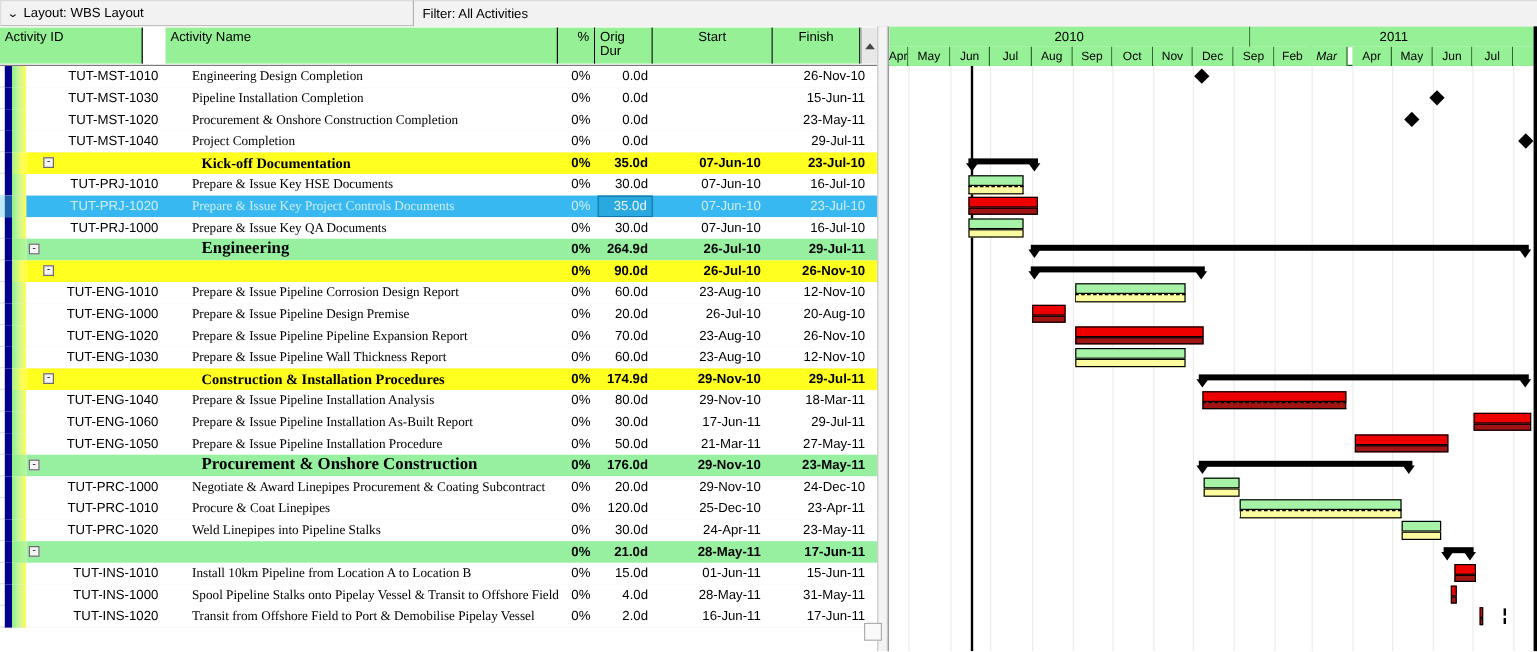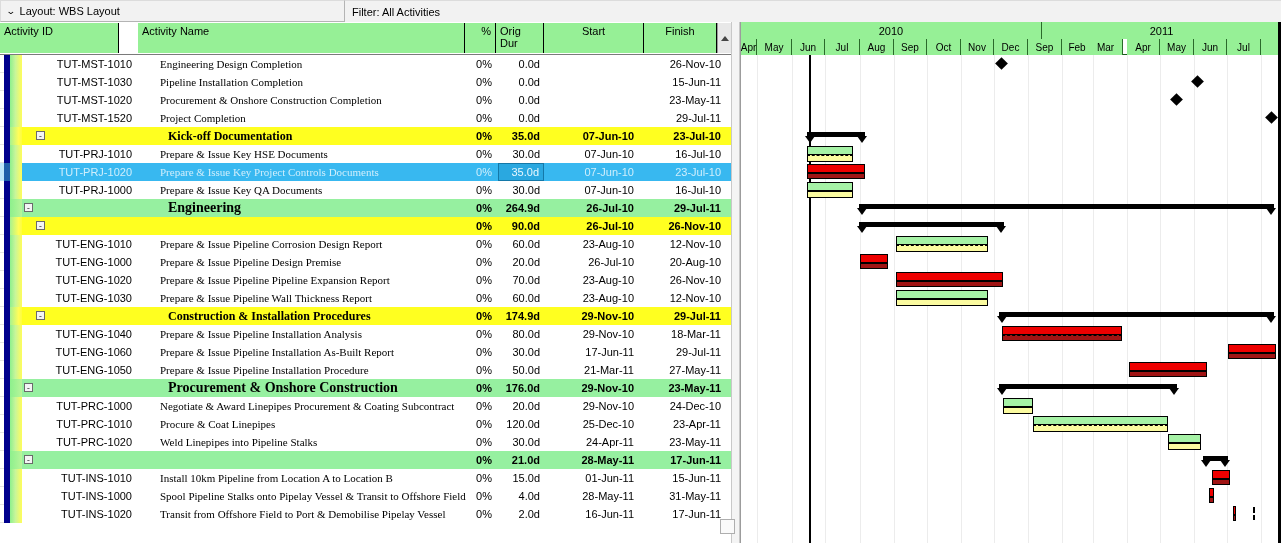--- a/index.html
+++ b/index.html
@@ -300,21 +300,21 @@
           <div class="cell c-dur">0.0d</div>
           <div class="cell c-start"></div>
           <div class="cell c-fin">23-May-11</div>
         </div>
         <div class="row task">
           <div class="gutter">
             <div class="g-navy"></div>
             <div class="g-l1"></div>
           </div>
           <div class="rowbg"></div>
-          <div class="cell c-id">TUT-MST-1520</div>
+          <div class="cell c-id">TUT-MST-1040</div>
           <div class="cell c-name">Project Completion</div>
           <div class="cell c-pct">0%</div>
           <div class="cell c-dur">0.0d</div>
           <div class="cell c-start"></div>
           <div class="cell c-fin">29-Jul-11</div>
         </div>
         <div class="row wbs2">
           <div class="gutter">
             <div class="g-navy"></div>
             <div class="g-l2"></div>
@@ -626,21 +626,21 @@
           <div class="mo" style="left: 16px; width: 35px;">May</div>
           <div class="mo" style="left: 51px; width: 33px;">Jun</div>
           <div class="mo" style="left: 84px; width: 35px;">Jul</div>
           <div class="mo" style="left: 119px; width: 34px;">Aug</div>
           <div class="mo" style="left: 153px; width: 33px;">Sep</div>
           <div class="mo" style="left: 186px; width: 34px;">Oct</div>
           <div class="mo" style="left: 220px; width: 33px;">Nov</div>
           <div class="mo" style="left: 253px; width: 34px;">Dec</div>
           <div class="mo" style="left: 287px; width: 34px;">Sep</div>
           <div class="mo" style="left: 321px; width: 31px;">Feb</div>
-          <div class="mo" style="left: 348px; width: 34px;">Mar</div>
+          <div class="mo" style="left: 348px; width: 34px; font-style: italic;">Mar</div>
           <div class="mo" style="left: 386px; width: 33px;">Apr</div>
           <div class="mo" style="left: 419px; width: 34px;">May</div>
           <div class="mo" style="left: 453px; width: 33px;">Jun</div>
           <div class="mo" style="left: 486px; width: 34px;">Jul</div>
           <div class="mo" style="left: 520px; width: 21px;"></div>
         </div>
     </div>
     <div class="g-body" id="gantt-host">
         <div class="gline" style="left: 16px;"></div>
         <div class="gline" style="left: 51px;"></div>

